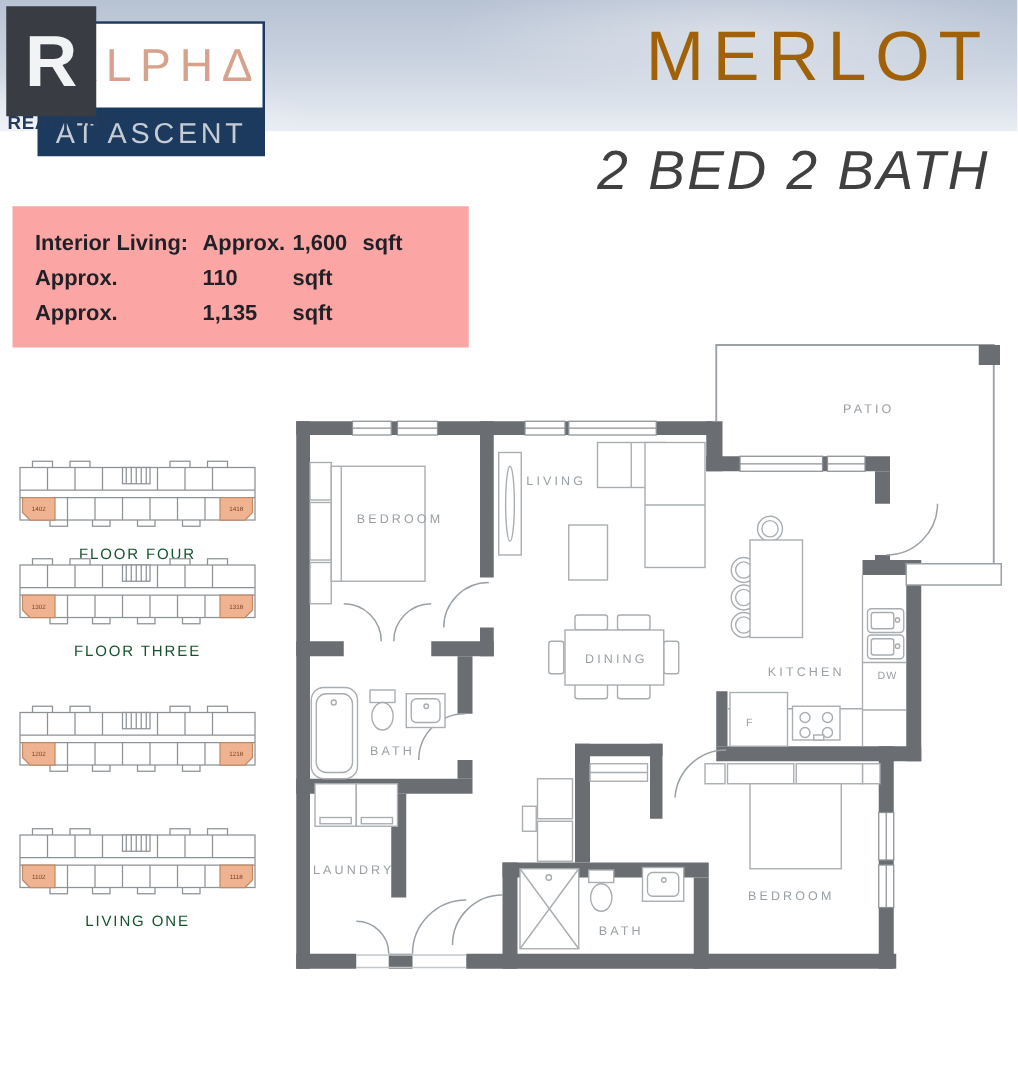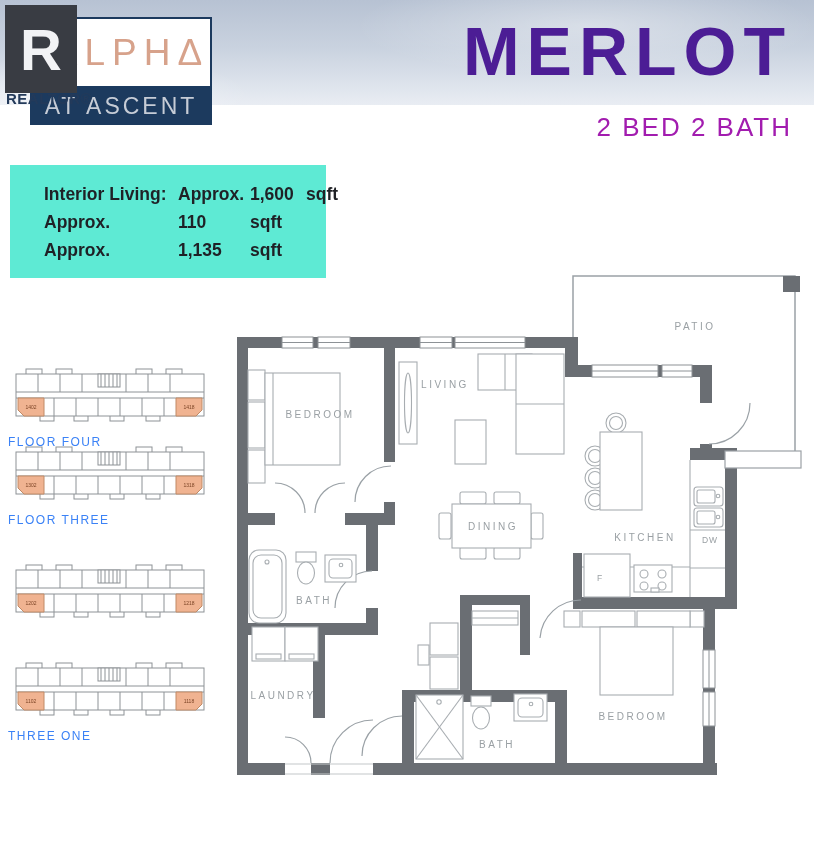--- a/index.html
+++ b/index.html
@@ -16,33 +16,33 @@
        z-index:2;}
   .alpha-box span{color:#d7a28b;font-size:37px;letter-spacing:7px;font-weight:400;padding-left:20px;}
   .ascent-bar{position:absolute;left:30px;top:88px;width:182px;height:37px;background:#1c3a5e;
        display:flex;align-items:center;justify-content:center;z-index:2;}
   .ascent-bar span{color:#c6ccd6;font-size:23px;letter-spacing:3px;}
   .realtor-square{position:absolute;left:5px;top:5px;width:72px;height:88px;background:#393c43;
        display:flex;align-items:center;justify-content:center;z-index:3;}
   .realtor-square span{color:#f2f3f5;font-size:58px;font-weight:700;}
   .realtor-word{position:absolute;left:6px;top:90px;color:#233a5a;font-size:15px;font-weight:700;
        letter-spacing:.5px;z-index:4;}
-  .title{position:absolute;right:22px;top:12px;color:#4c1d95;font-size:68px;letter-spacing:7px;
-       font-weight:700;z-index:2;}
-  .subtitle{position:absolute;right:22px;top:112px;color:#a21caf;font-size:26px;letter-spacing:2px;
-       font-weight:400;}
+  .title{position:absolute;right:22px;top:12px;color:#a16207;font-size:56px;letter-spacing:7px;
+       font-weight:400;z-index:2;}
+  .subtitle{position:absolute;right:22px;top:112px;color:#404040;font-size:44px;letter-spacing:2px;
+       font-weight:400;font-style:italic;}
   
-  .stats{position:absolute;left:10px;top:165px;width:316px;height:113px;background:#5eead4;
-       box-sizing:border-box;padding:15px 0 0 34px;}
+  .stats{position:absolute;left:10px;top:165px;width:365px;height:113px;background:#fca5a5;
+       box-sizing:border-box;padding:15px 0 0 18px;}
   .stats .row{display:grid;grid-template-columns:134px 72px 56px auto;height:28px;line-height:28px;
        color:#1f2126;font-size:17.5px;font-weight:700;}
   
   .floor-block{position:absolute;left:8px;width:204px;}
   .fb-4{top:366px;} .fb-3{top:444px;} .fb-2{top:562px;} .fb-1{top:660px;}
-  .floor-label{margin-top:7px;color:#3b82f6;font-size:12px;letter-spacing:1.5px;
+  .floor-label{margin-top:7px;text-align:center;color:#14532d;font-size:12px;letter-spacing:1.5px;
        font-weight:500;}
   
   .plan{position:absolute;left:232px;top:270px;}
   .plan text{font-family:"Liberation Sans",sans-serif;fill:#9aa0a4;font-size:10px;letter-spacing:2.5px;}
   .plan text.sm{font-size:8.5px;letter-spacing:1px;}
 </style>
 </head>
 <body>
 
 <div id="page">
@@ -233,21 +233,21 @@
           <line x1="95" y1="8" x2="95" y2="21"></line>
         <line x1="99" y1="8" x2="99" y2="21"></line>
           <line x1="103" y1="8" x2="103" y2="21"></line>
         <line x1="107" y1="8" x2="107" y2="21"></line>
       </g>
       <polygon points="8,32 34,32 34,50 14,50 8,44" fill="#f0b391" stroke="#c08a66"></polygon>
       <polygon points="166,32 192,32 192,44 186,50 166,50" fill="#f0b391" stroke="#c08a66"></polygon>
       <text x="21" y="43" text-anchor="middle" font-size="5" fill="#7c4426" style="letter-spacing:0">1102</text>
       <text x="179" y="43" text-anchor="middle" font-size="5" fill="#7c4426" style="letter-spacing:0">1118</text>
     </svg>
-    <div class="floor-label">THREE ONE</div>
+    <div class="floor-label">LIVING ONE</div>
   </div>
 
   <svg class="plan" width="582" height="510" viewBox="0 0 582 510">
 
     <g stroke="#9ba1a6" stroke-width="1.5" fill="none">
       <path d="M 341 67 L 341 6 L 563 6 L 563 185"></path>
     </g>
     <rect x="551" y="6" width="17" height="16" fill="#6a6e73"></rect>
 
     <g fill="#6a6e73" stroke="none">

